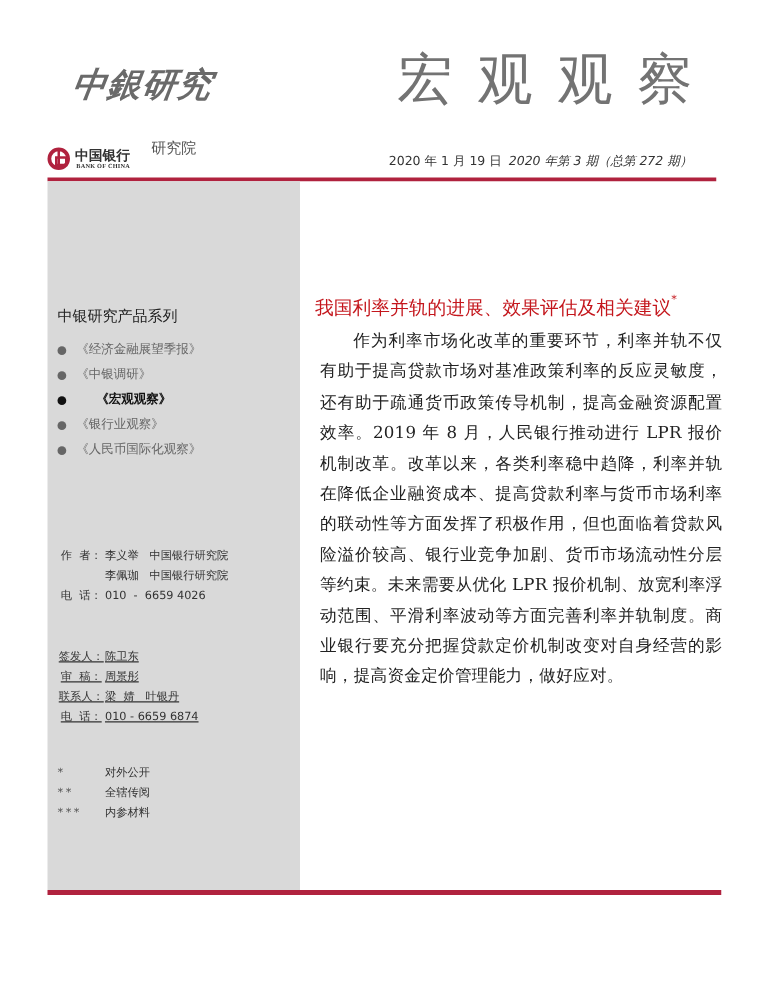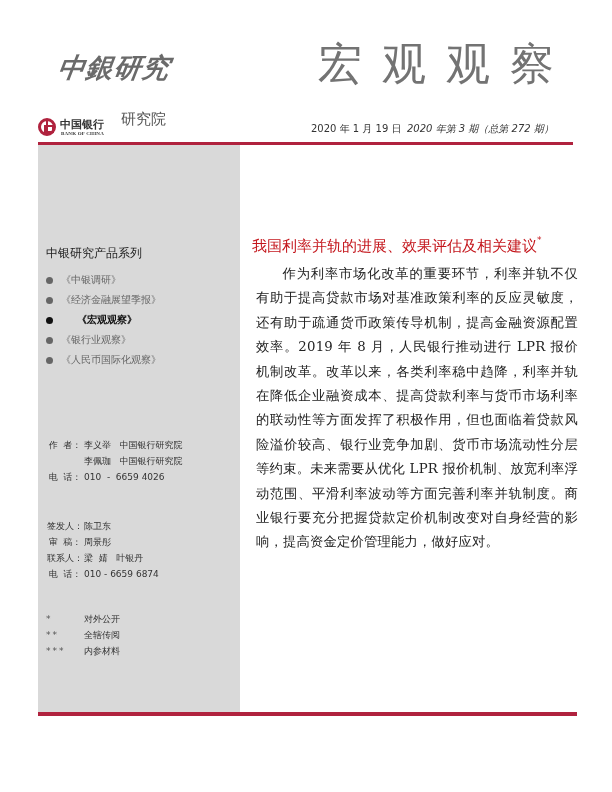--- a/index.html
+++ b/index.html
@@ -32,21 +32,21 @@
     content: ""; position: absolute; left: 5px; top: -2px; width: 2px; height: 16px; background: #b0223e;
   }
   .boc-cn {
     position: absolute; left: 22px; top: -1px; font-size: 11px; font-weight: bold; color: #333;
     font-family: "DejaVu Serif", serif; letter-spacing: 0px;
   }
   .boc-en {
     position: absolute; left: 23px; top: 13px; font-size: 5px; font-weight: bold; color: #333;
     font-family: "Liberation Serif", serif; letter-spacing: 0.2px;
   }
-  .institute { left: 121px; top: 110px; font-size: 15px; color: #555; }
+  .institute { left: 121px; top: 110px; font-size: 12px; color: #555; }
   .date { left: 311px; top: 122px; font-size: 10px; color: #333; }
   .issue { left: 407px; top: 122px; font-size: 10px; color: #333; font-style: italic; }
 
   .rule-top { left: 38px; top: 142px; width: 535px; height: 3px; background: #b0223e; }
   .rule-bottom { left: 38px; top: 712px; width: 539px; height: 4px; background: #b0223e; }
 
   
   .sidebar { left: 38px; top: 145px; width: 202px; height: 567px; background: #d9d9d9; }
   .series-title { left: 46px; top: 245px; font-size: 12px; color: #222; }
   .series-list { left: 46px; top: 270px; margin: 0; padding: 0; list-style: none; }
@@ -93,25 +93,25 @@
 <div class="abs issue">2020 年第 3 期（总第 272 期）</div>
 
 <div class="abs rule-top"></div>
 
 <div class="abs sidebar"></div>
 
 <div class="abs series-title">中银研究产品系列</div>
 <ul class="abs series-list">
   <li>
       <span class="bullet"></span>
-      <span>《中银调研》</span>
+      <span>《经济金融展望季报》</span>
     </li>
   <li>
       <span class="bullet"></span>
-      <span>《经济金融展望季报》</span>
+      <span>《中银调研》</span>
     </li>
   <li class="active">
       <span class="bullet"></span>
       <span>《宏观观察》</span>
     </li>
   <li>
       <span class="bullet"></span>
       <span>《银行业观察》</span>
     </li>
   <li>
@@ -128,21 +128,21 @@
   <div class="meta-row">
       <span class="meta-key"></span>
       <span class="meta-val">李佩珈   中国银行研究院</span>
     </div>
   <div class="meta-row">
       <span class="meta-key">电  话：</span>
       <span class="meta-val">010  -  6659 4026</span>
     </div>
 </div>
 
-<div class="abs meta" style="top:518px;">
+<div class="abs meta" style="top:518px;text-decoration:underline;">
   <div class="meta-row">
       <span class="meta-key">签发人：</span>
       <span class="meta-val">陈卫东</span>
     </div>
   <div class="meta-row">
       <span class="meta-key">审  稿：</span>
       <span class="meta-val">周景彤</span>
     </div>
   <div class="meta-row">
       <span class="meta-key">联系人：</span>

